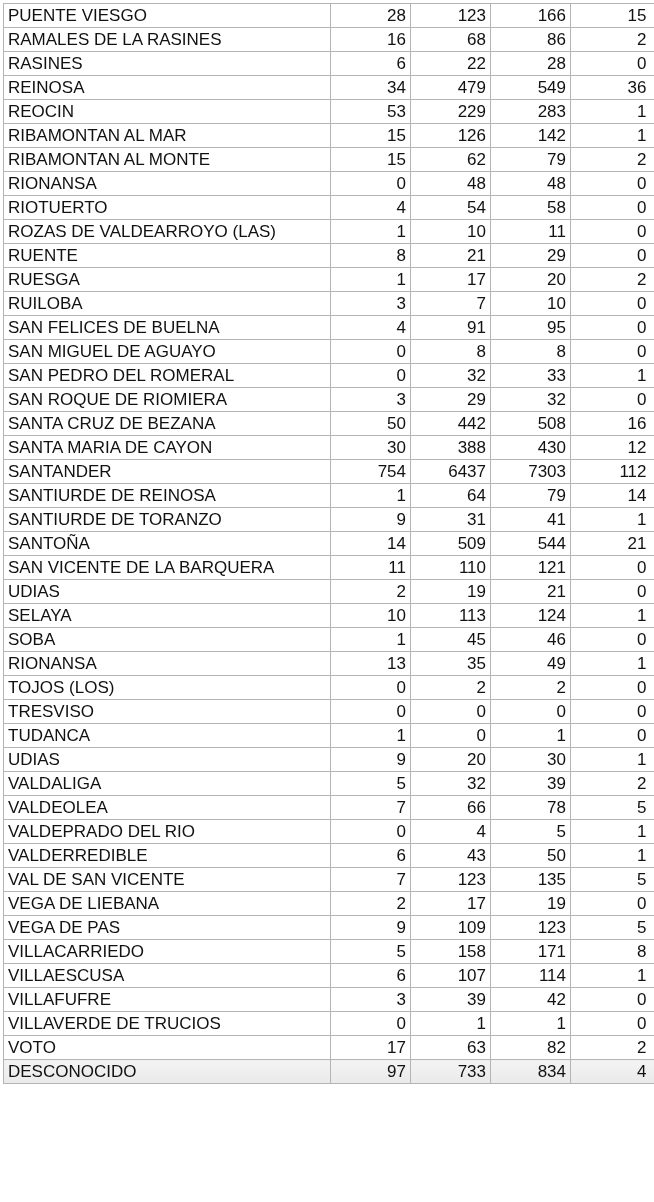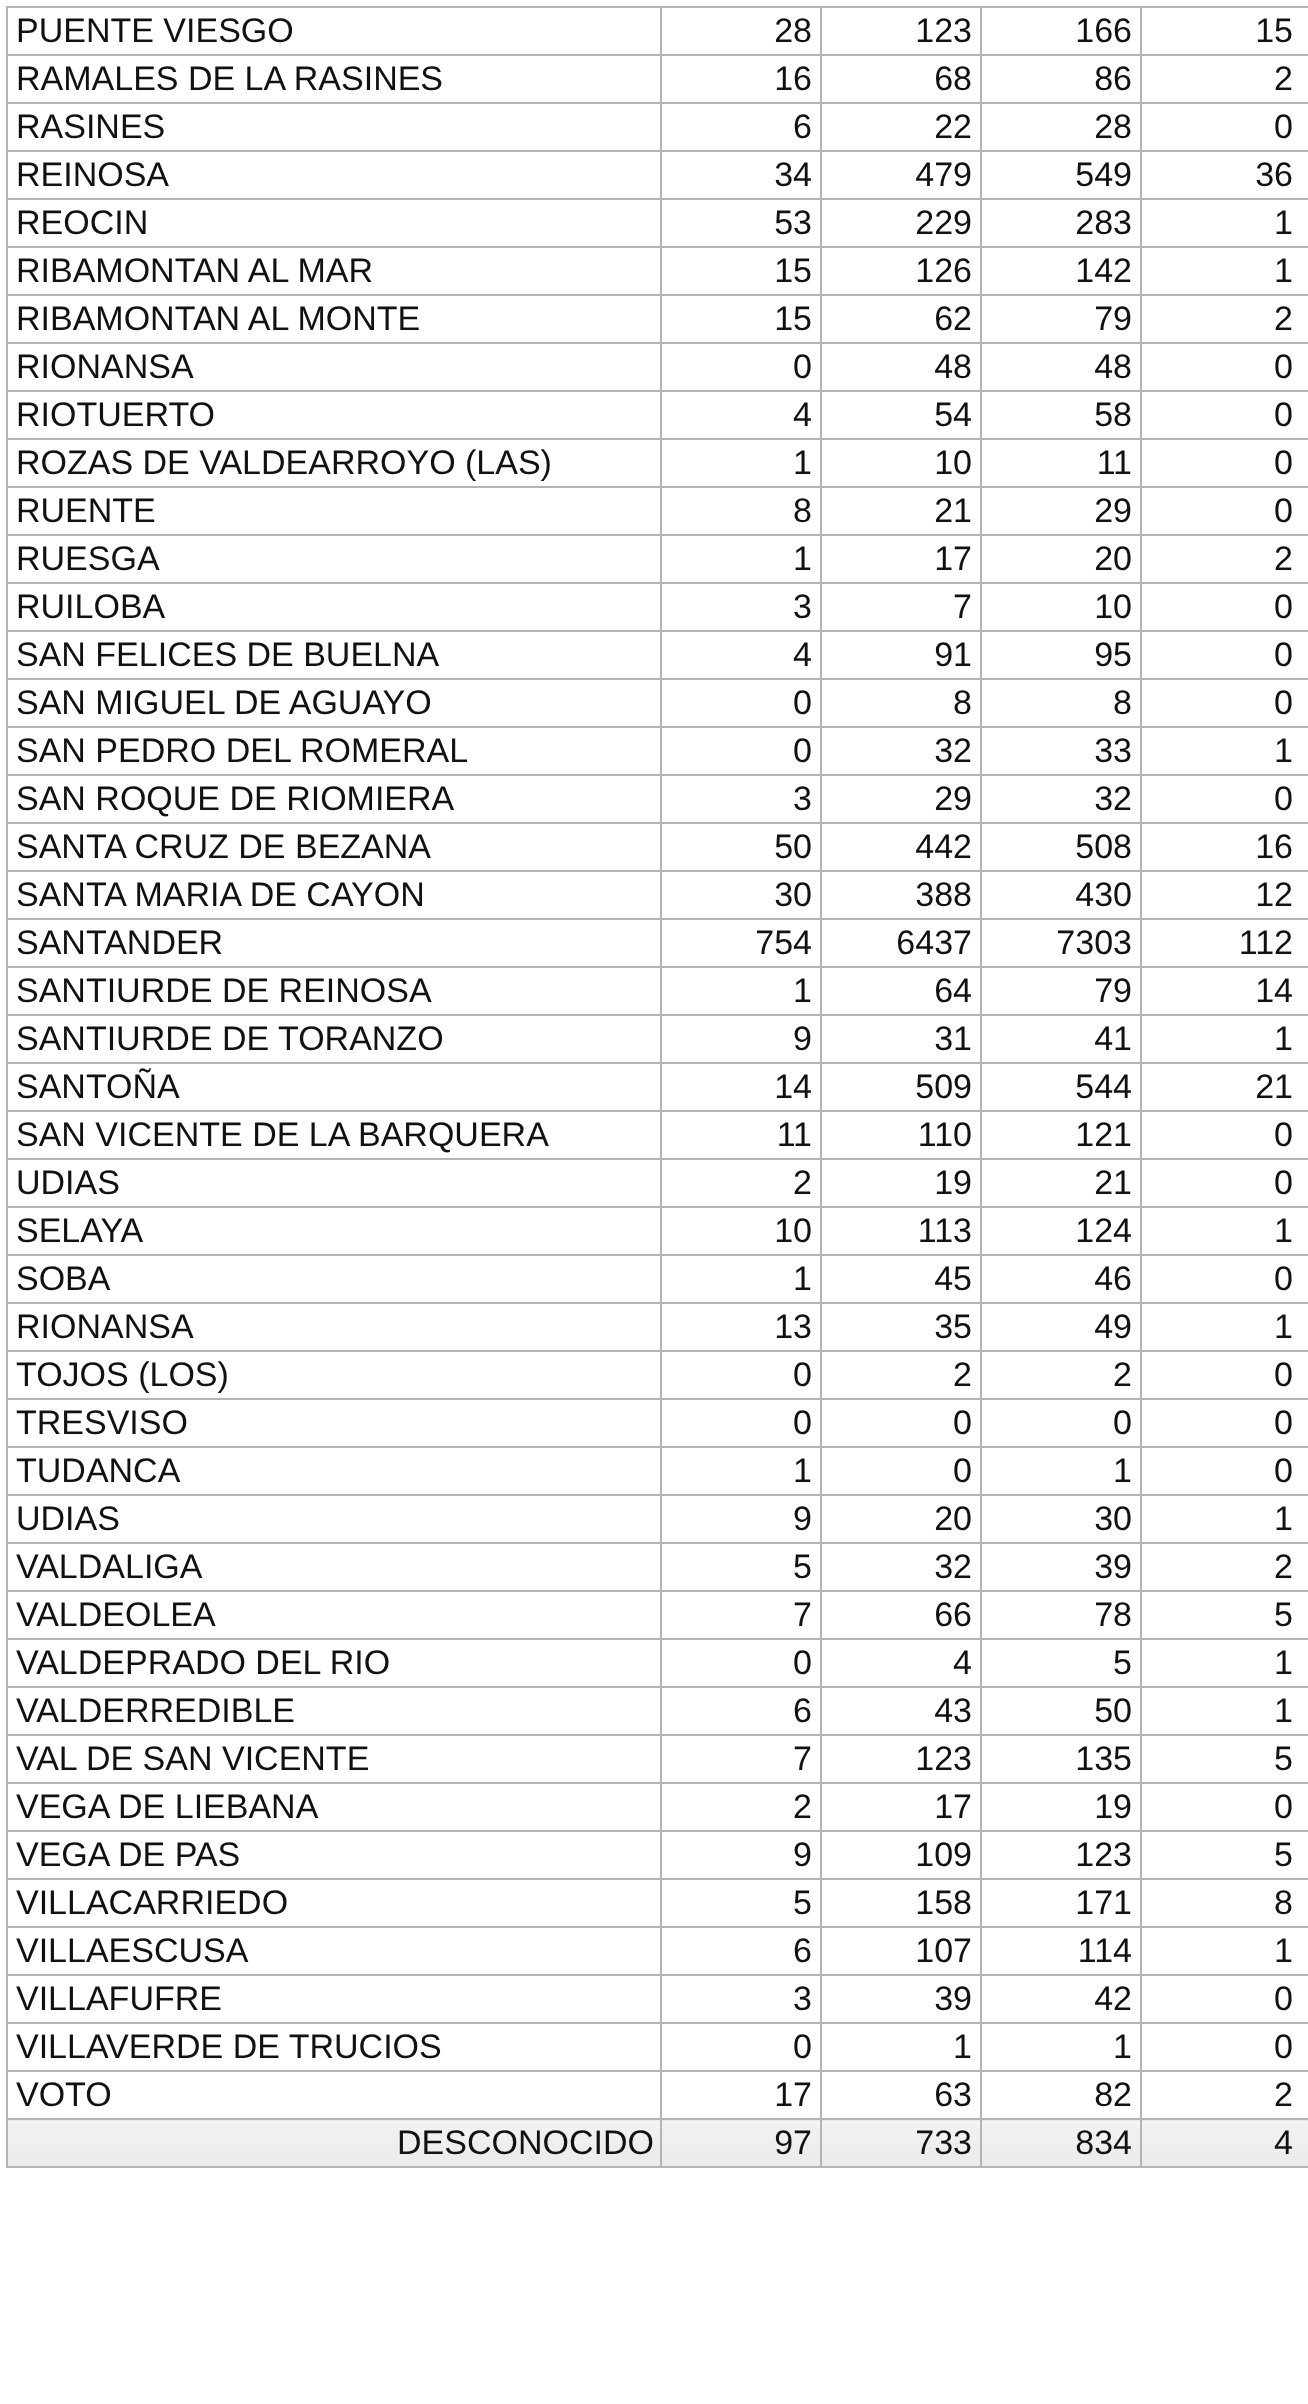--- a/index.html
+++ b/index.html
@@ -37,21 +37,20 @@
       color: #111111;
       white-space: nowrap;
       overflow: hidden;
       box-sizing: border-box;
     }
     td.name { text-align: left; padding-left: 4px; }
     td.num { text-align: right; padding-right: 4px; }
     td.last { border-right: none; padding-right: 8px; }
     tr.total td {
       background: linear-gradient(#f3f3f3, #eaeaea);
-      text-align: right;
     }
     .top-edge {
       position: absolute;
       left: 0; top: 0;
       width: 654px; height: 3px;
       background: #ffffff;
     }
   </style>
 </head>
 <body>

